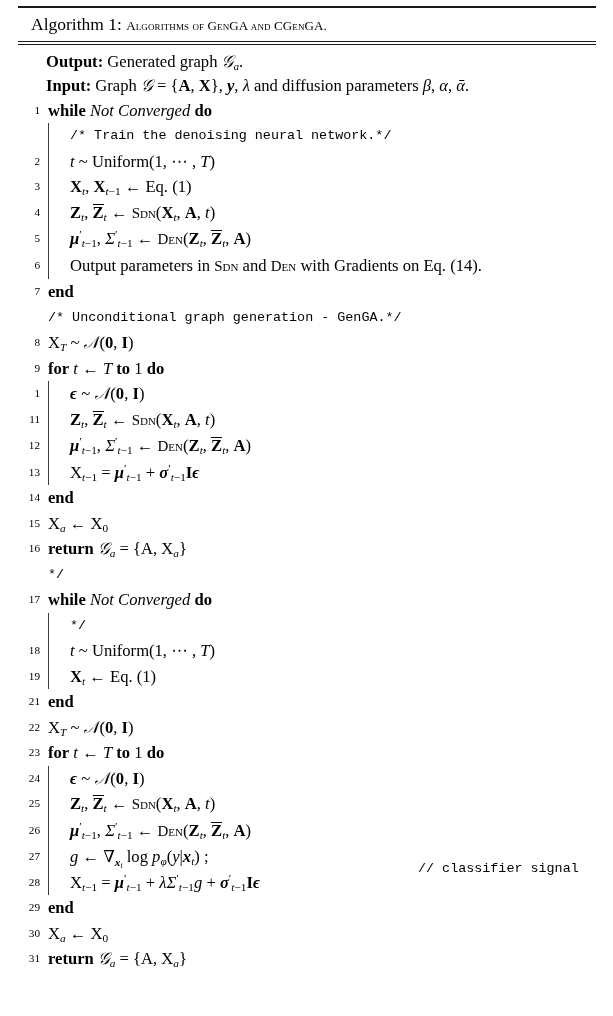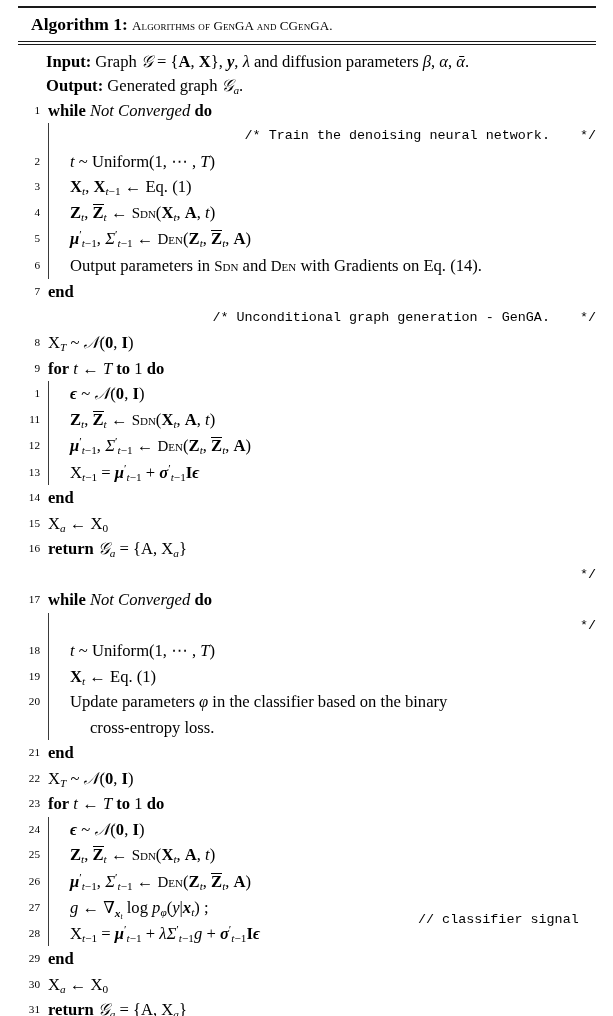--- a/index.html
+++ b/index.html
@@ -36,21 +36,21 @@
     border-bottom: 1.1px solid #1a1a1a;
   }
 
   
   .caption {
     padding: 6px 0 5px 13px;
     font-size: 17.5px;
     line-height: 1.25;
     white-space: nowrap;
   }
-  .caption .cap-label { font-weight: bold; }
+  .caption .cap-label { font-weight: normal; }
   .caption .sc {
     font-variant: small-caps;
     font-size: 13px;
     letter-spacing: 0.1px;
   }
 
   
   .body-block {
     padding-top: 5px;
     padding-bottom: 6px;
@@ -113,23 +113,22 @@
   .indent-wrap > .row > .content {
     padding-left: 22px;
   }
 
   
   .comment {
     font-family: "Liberation Mono", "DejaVu Sans Mono", monospace;
     font-size: 13.4px;
     line-height: 25.5px;
     display: flex;
-    justify-content: flex-end;
+    justify-content: flex-start;
     white-space: pre;
-    gap: 30px;
   }
   .comment .ctext { }
   .comment .cend { }
 
   .row.comment-row { min-height: 24px; }
 
   
   .trail-comment {
     font-family: "Liberation Mono", "DejaVu Sans Mono", monospace;
     font-size: 13.4px;
@@ -180,27 +179,27 @@
   <div class="caption">
     <span class="cap-label">Algorithm 1:</span>
     <span class="sc">Algorithms of GenGA and CGenGA.</span>
   </div>
 
   <div class="rule-double"></div>
 
   <div class="body-block">
 
     <div class="io-line">
+      <b>Output:</b>
+      Generated graph <span class="cal">𝒢</span><sub><i>a</i></sub>.
+    </div>
+
+    <div class="io-line">
       <b>Input:</b>
       Graph <span class="cal">𝒢</span> = {<b>A</b>, <b>X</b>}, <b><i>y</i></b>, <i>λ</i> and diffusion parameters <i>β</i>, <i>α</i>, <i>ᾱ</i>.
-    </div>
-
-    <div class="io-line">
-      <b>Output:</b>
-      Generated graph <span class="cal">𝒢</span><sub><i>a</i></sub>.
     </div>
 
     <div class="row">
       <div class="lineno">1</div>
       <div class="content">
         <b>while</b> <i>Not Converged</i> <b>do</b>
       </div>
     </div>
 
     <div class="indent-wrap">
@@ -363,27 +362,20 @@
         </div>
       </div>
 
       <div class="row">
         <div class="lineno">19</div>
         <div class="content">
           <b>X</b><sub><i>t</i></sub> ← Eq. (1)
         </div>
       </div>
 
-      <div class="row">
-        <div class="lineno">20</div>
-        <div class="content wrapline">
-          <span>Update parameters </span><i>φ</i><span> in the classifier based on the binary</span>
-          <span class="cont2">cross-entropy loss.</span>
-        </div>
-      </div>
     </div>
 
     <div class="row">
       <div class="lineno">21</div>
       <div class="content">
         <b>end</b>
       </div>
     </div>
 
     <div class="row">

